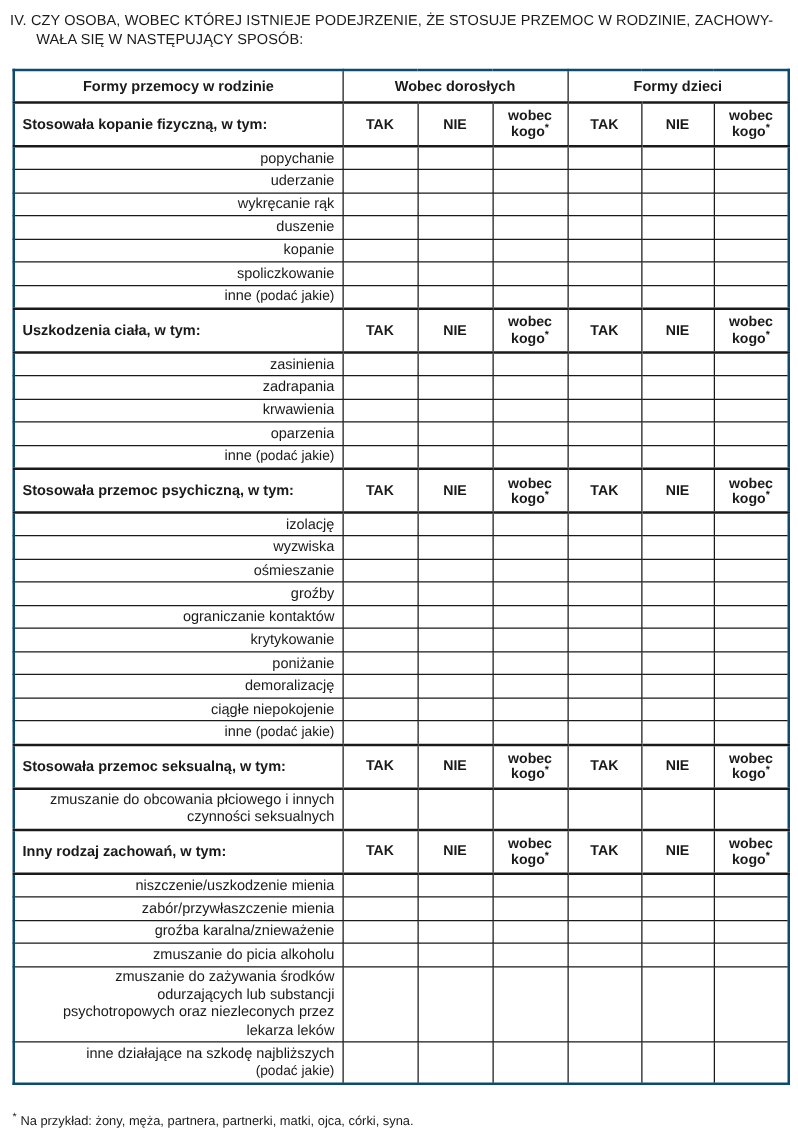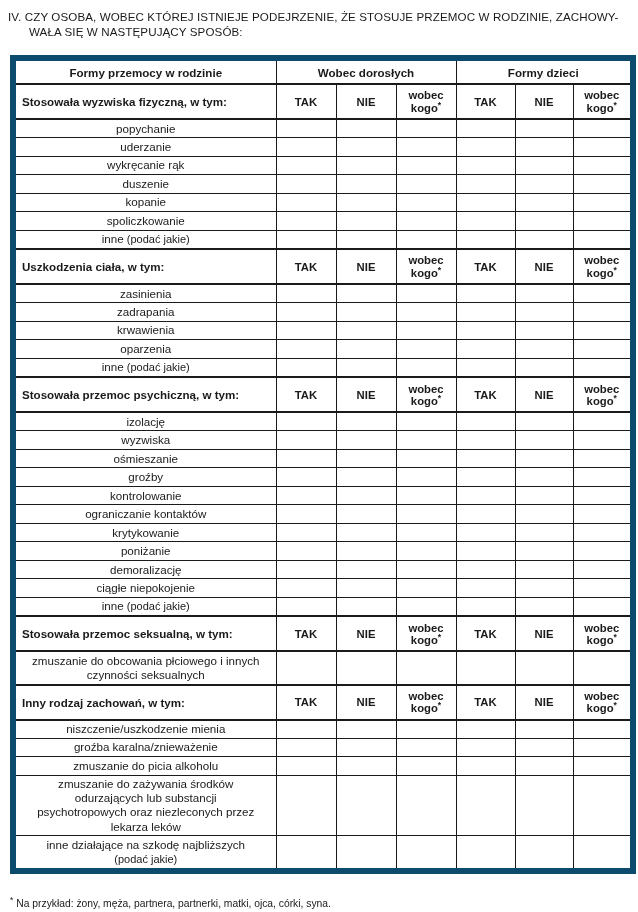--- a/index.html
+++ b/index.html
@@ -22,21 +22,21 @@
     letter-spacing: 0.1px;
     font-weight: 400;
   }
   .doc-title .t-line2 { padding-left: 21px; }
 
   table.form-table {
     border-collapse: collapse;
     table-layout: fixed;
     width: 620px;
     margin: 10px 0 0 10px;
-    border: 6px solid #0c4a6e;
+    border: 2px solid #0c4a6e;
   }
   .form-table th, .form-table td {
     border: 1px solid #1a1a1a;
     overflow: hidden;
   }
   tr.group-header-row { height: 26px; }
   tr.group-header-row th {
     font-size: 11.6px;
     font-weight: 700;
     text-align: center;
@@ -60,21 +60,21 @@
     font-size: 11.3px;
     font-weight: 700;
     text-align: center;
     vertical-align: middle;
     line-height: 1.08;
     padding: 1px 2px;
   }
   tr.data-row { height: 18.5px; }
   td.label-cell {
     font-size: 11.6px;
-    text-align: center;
+    text-align: right;
     vertical-align: middle;
     padding: 1.5px 6px;
     line-height: 1.22;
   }
   td.empty-cell { background: #ffffff; }
   .small-note { font-size: 11px; }
   sup.ast {
     font-size: 8.5px;
     line-height: 0;
     vertical-align: 4px;
@@ -111,21 +111,21 @@
   </colgroup>
   <thead>
     <tr class="group-header-row">
       <th>Formy przemocy w rodzinie</th>
       <th colspan="3">Wobec dorosłych</th>
       <th colspan="3">Formy dzieci</th>
     </tr>
   </thead>
   <tbody>
       <tr class="section-row">
-        <td class="section-label">Stosowała wyzwiska fizyczną, w tym:</td>
+        <td class="section-label">Stosowała kopanie fizyczną, w tym:</td>
         <td class="hdr-cell">TAK</td>
         <td class="hdr-cell">NIE</td>
         <td class="hdr-cell">wobec<br>kogo<sup class="ast">*</sup></td>
         <td class="hdr-cell">TAK</td>
         <td class="hdr-cell">NIE</td>
         <td class="hdr-cell">wobec<br>kogo<sup class="ast">*</sup></td>
       </tr>
       <tr class="data-row">
         <td class="label-cell">popychanie</td>
         <td class="empty-cell"></td>
@@ -282,29 +282,20 @@
       <tr class="data-row">
         <td class="label-cell">groźby</td>
         <td class="empty-cell"></td>
         <td class="empty-cell"></td>
         <td class="empty-cell"></td>
         <td class="empty-cell"></td>
         <td class="empty-cell"></td>
         <td class="empty-cell"></td>
       </tr>
       <tr class="data-row">
-        <td class="label-cell">kontrolowanie</td>
-        <td class="empty-cell"></td>
-        <td class="empty-cell"></td>
-        <td class="empty-cell"></td>
-        <td class="empty-cell"></td>
-        <td class="empty-cell"></td>
-        <td class="empty-cell"></td>
-      </tr>
-      <tr class="data-row">
         <td class="label-cell">ograniczanie kontaktów</td>
         <td class="empty-cell"></td>
         <td class="empty-cell"></td>
         <td class="empty-cell"></td>
         <td class="empty-cell"></td>
         <td class="empty-cell"></td>
         <td class="empty-cell"></td>
       </tr>
       <tr class="data-row">
         <td class="label-cell">krytykowanie</td>
@@ -381,20 +372,29 @@
       <tr class="data-row">
         <td class="label-cell">niszczenie/uszkodzenie mienia</td>
         <td class="empty-cell"></td>
         <td class="empty-cell"></td>
         <td class="empty-cell"></td>
         <td class="empty-cell"></td>
         <td class="empty-cell"></td>
         <td class="empty-cell"></td>
       </tr>
       <tr class="data-row">
+        <td class="label-cell">zabór/przywłaszczenie mienia</td>
+        <td class="empty-cell"></td>
+        <td class="empty-cell"></td>
+        <td class="empty-cell"></td>
+        <td class="empty-cell"></td>
+        <td class="empty-cell"></td>
+        <td class="empty-cell"></td>
+      </tr>
+      <tr class="data-row">
         <td class="label-cell">groźba karalna/znieważenie</td>
         <td class="empty-cell"></td>
         <td class="empty-cell"></td>
         <td class="empty-cell"></td>
         <td class="empty-cell"></td>
         <td class="empty-cell"></td>
         <td class="empty-cell"></td>
       </tr>
       <tr class="data-row">
         <td class="label-cell">zmuszanie do picia alkoholu</td>

